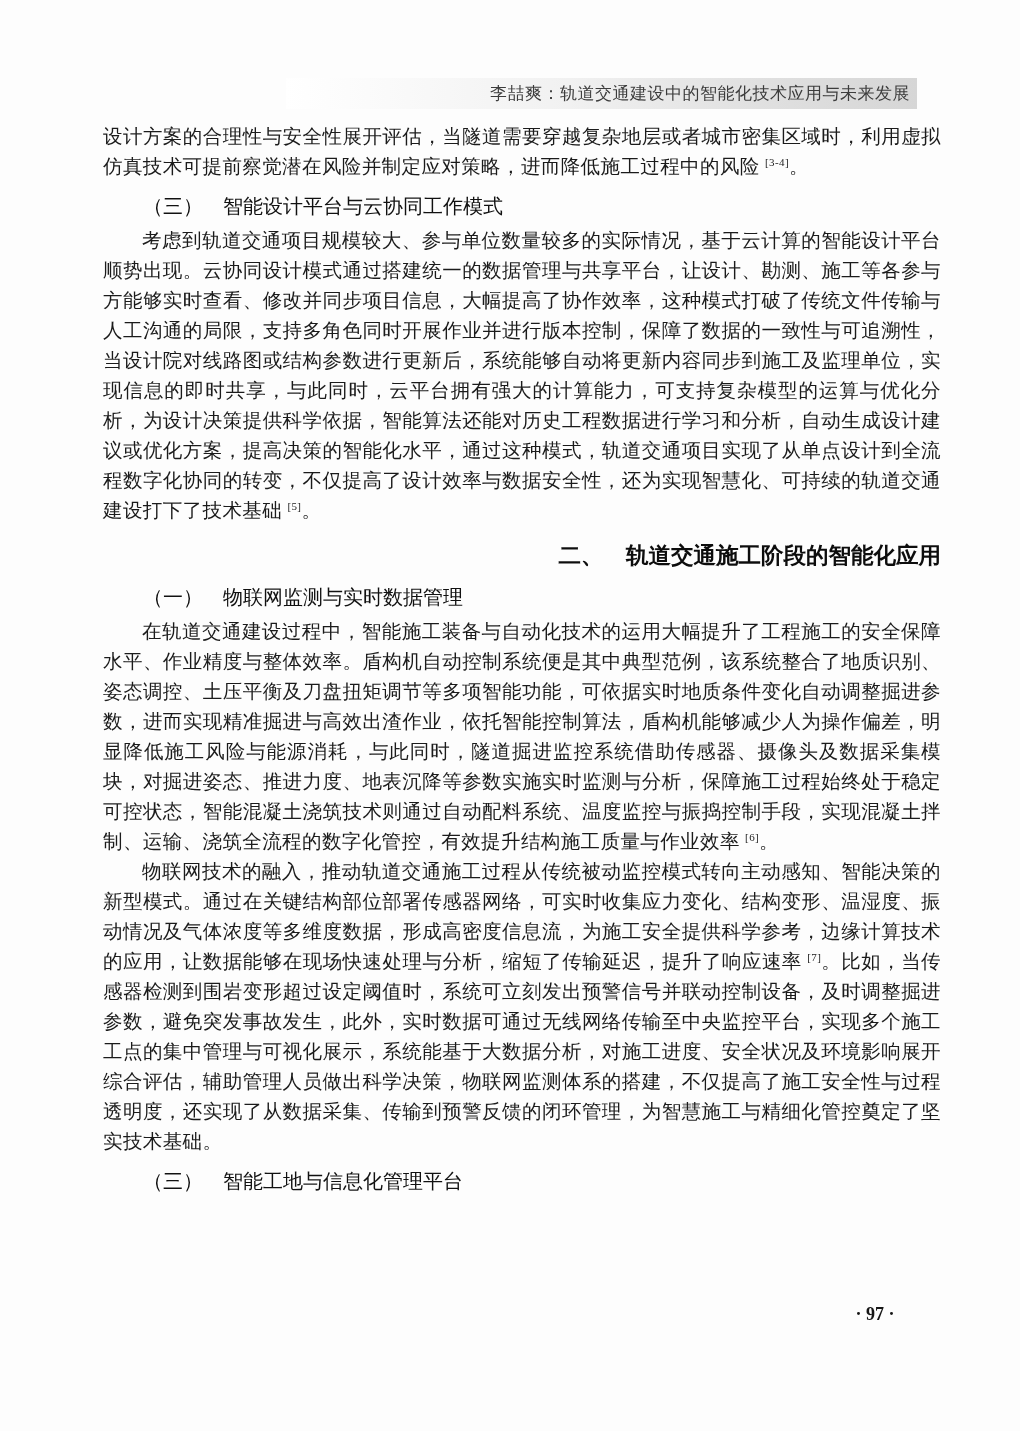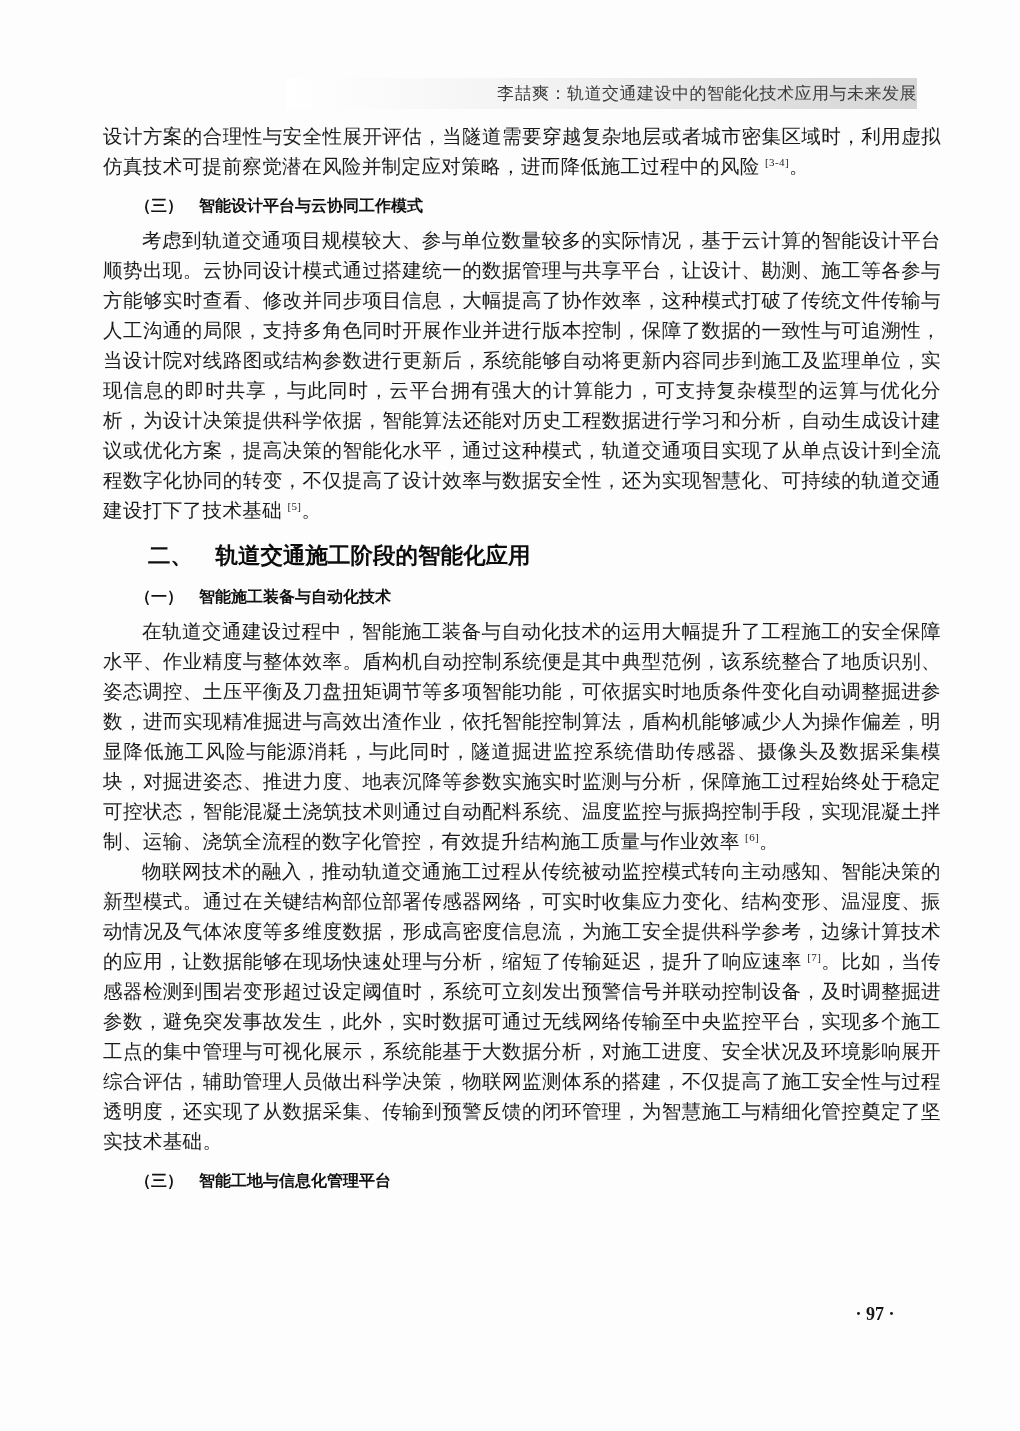--- a/index.html
+++ b/index.html
@@ -17,20 +17,21 @@
   .running-header {
     position: absolute;
     top: 78px;
     left: 286px;
     width: 631px;
     height: 31px;
     background: linear-gradient(90deg, #ffffff 0%, #f1f1f1 45%, #e0e0e0 75%, #d6d6d6 100%);
     display: flex;
     align-items: center;
     justify-content: flex-end;
+    padding-right: 7px;
     box-sizing: border-box;
   }
   .running-header span {
     font-family: "Liberation Sans", "DejaVu Sans", sans-serif;
     font-size: 17px;
     color: #3c3c3c;
     letter-spacing: 0.5px;
     white-space: nowrap;
   }
   
@@ -51,35 +52,35 @@
   .para.no-indent { text-indent: 0; }
   .para sup {
     font-size: 11px;
     line-height: 0;
     vertical-align: super;
   }
   .sub-heading {
     margin: 9px 0 5px 0;
     padding-left: 2em;
     font-family: "Liberation Sans", "DejaVu Sans", sans-serif;
-    font-weight: bold;
-    font-size: 16px;
+    font-weight: normal;
+    font-size: 20px;
     line-height: 30px;
     color: #111;
     text-align: left;
   }
   .chapter-heading {
     margin: 13px 0 7px 0;
     padding-left: 2em;
     font-family: "Liberation Sans", "DejaVu Sans", sans-serif;
     font-weight: bold;
     font-size: 22.5px;
     line-height: 34px;
     color: #0d0d0d;
-    text-align: left;
+    text-align: right;
   }
   .page-number {
     position: absolute;
     top: 1304px;
     left: 840px;
     width: 70px;
     text-align: center;
     font-size: 18px;
     font-weight: bold;
     color: #161616;
@@ -98,21 +99,21 @@
   <div class="body-col">
 
     <p class="para no-indent">设计方案的合理性与安全性展开评估，当隧道需要穿越复杂地层或者城市密集区域时，利用虚拟仿真技术可提前察觉潜在风险并制定应对策略，进而降低施工过程中的风险 <sup>[3-4]</sup>。</p>
 
     <h3 class="sub-heading">（三）　智能设计平台与云协同工作模式</h3>
 
     <p class="para">考虑到轨道交通项目规模较大、参与单位数量较多的实际情况，基于云计算的智能设计平台顺势出现。云协同设计模式通过搭建统一的数据管理与共享平台，让设计、勘测、施工等各参与方能够实时查看、修改并同步项目信息，大幅提高了协作效率，这种模式打破了传统文件传输与人工沟通的局限，支持多角色同时开展作业并进行版本控制，保障了数据的一致性与可追溯性，当设计院对线路图或结构参数进行更新后，系统能够自动将更新内容同步到施工及监理单位，实现信息的即时共享，与此同时，云平台拥有强大的计算能力，可支持复杂模型的运算与优化分析，为设计决策提供科学依据，智能算法还能对历史工程数据进行学习和分析，自动生成设计建议或优化方案，提高决策的智能化水平，通过这种模式，轨道交通项目实现了从单点设计到全流程数字化协同的转变，不仅提高了设计效率与数据安全性，还为实现智慧化、可持续的轨道交通建设打下了技术基础 <sup>[5]</sup>。</p>
 
     <h2 class="chapter-heading">二、　轨道交通施工阶段的智能化应用</h2>
 
-    <h3 class="sub-heading">（一）　智能施工装备与自动化技术</h3>
+    <h3 class="sub-heading">（一）　物联网监测与实时数据管理</h3>
 
     <p class="para">在轨道交通建设过程中，智能施工装备与自动化技术的运用大幅提升了工程施工的安全保障水平、作业精度与整体效率。盾构机自动控制系统便是其中典型范例，该系统整合了地质识别、姿态调控、土压平衡及刀盘扭矩调节等多项智能功能，可依据实时地质条件变化自动调整掘进参数，进而实现精准掘进与高效出渣作业，依托智能控制算法，盾构机能够减少人为操作偏差，明显降低施工风险与能源消耗，与此同时，隧道掘进监控系统借助传感器、摄像头及数据采集模块，对掘进姿态、推进力度、地表沉降等参数实施实时监测与分析，保障施工过程始终处于稳定可控状态，智能混凝土浇筑技术则通过自动配料系统、温度监控与振捣控制手段，实现混凝土拌制、运输、浇筑全流程的数字化管控，有效提升结构施工质量与作业效率 <sup>[6]</sup>。</p>
 
 
     <p class="para">物联网技术的融入，推动轨道交通施工过程从传统被动监控模式转向主动感知、智能决策的新型模式。通过在关键结构部位部署传感器网络，可实时收集应力变化、结构变形、温湿度、振动情况及气体浓度等多维度数据，形成高密度信息流，为施工安全提供科学参考，边缘计算技术的应用，让数据能够在现场快速处理与分析，缩短了传输延迟，提升了响应速率 <sup>[7]</sup>。比如，当传感器检测到围岩变形超过设定阈值时，系统可立刻发出预警信号并联动控制设备，及时调整掘进参数，避免突发事故发生，此外，实时数据可通过无线网络传输至中央监控平台，实现多个施工工点的集中管理与可视化展示，系统能基于大数据分析，对施工进度、安全状况及环境影响展开综合评估，辅助管理人员做出科学决策，物联网监测体系的搭建，不仅提高了施工安全性与过程透明度，还实现了从数据采集、传输到预警反馈的闭环管理，为智慧施工与精细化管控奠定了坚实技术基础。</p>
 
     <h3 class="sub-heading">（三）　智能工地与信息化管理平台</h3>
 
 
   </div>

